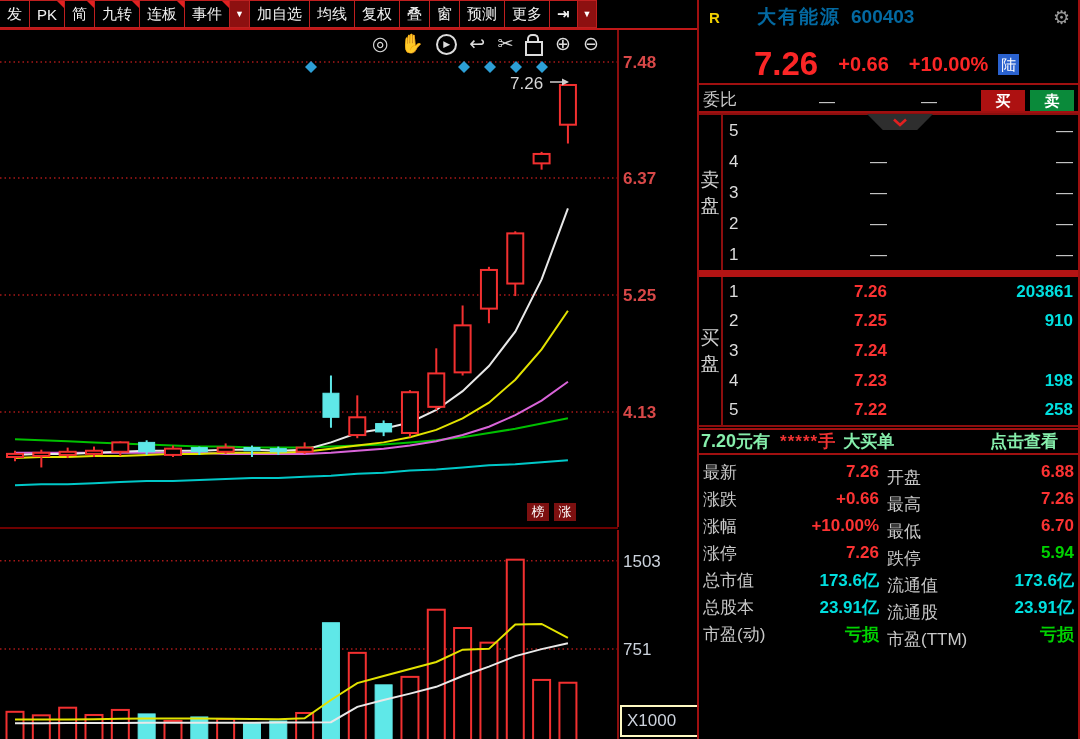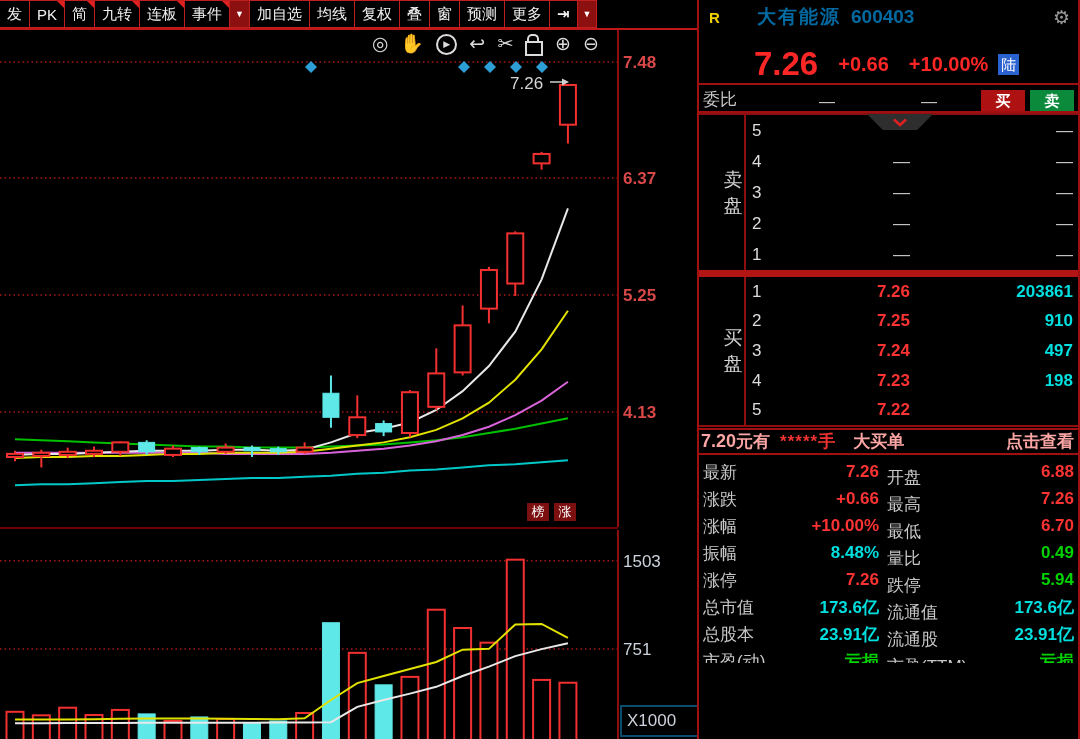--- a/index.html
+++ b/index.html
@@ -30,21 +30,21 @@
   .lock-glyph::before{content:"";position:absolute;left:0px;top:-9px;width:8px;height:7px;
               border:2px solid #dcdcdc;border-bottom:none;border-radius:5px 5px 0 0;}
 
   .hsep{position:absolute;left:0;top:527px;width:618px;height:2px;background:#6e0000;}
 
   .tag{position:absolute;top:503px;width:22px;height:18px;background:#7c1010;color:#fff;
        font-size:13px;text-align:center;line-height:18px;cursor:pointer;}
   #tag-bang{left:527px;} #tag-zhang{left:554px;}
 
   .x1000{position:absolute;left:620px;top:705px;width:76px;height:28px;
-         border:2px solid #0c4a6e;color:#ccd2dc;font-size:17px;line-height:28px;
+         border:2px solid #fef9c3;color:#ccd2dc;font-size:17px;line-height:28px;
          padding-left:5px;background:#000;}
 
   
   .panel{position:absolute;left:697px;top:0;width:383px;height:739px;background:#000;
          border-left:2px solid #a01010;border-right:2px solid #a01010;box-sizing:border-box;}
   .p-title{position:absolute;left:0;top:0;width:100%;height:45px;}
   .r-badge{position:absolute;left:10px;top:9px;color:#f0d000;font-weight:bold;font-size:15px;}
   .p-name{position:absolute;left:58px;top:4px;color:#0369a1;font-size:19px;font-weight:bold;
           letter-spacing:2px;white-space:nowrap;}
   .p-code{margin-left:10px;letter-spacing:0;}
@@ -64,44 +64,44 @@
   .btn{width:44px;height:21px;color:#fff;font-size:15px;font-weight:bold;text-align:center;
        line-height:21px;cursor:pointer;}
   .buy-btn{background:#ad1111;margin-left:auto;}
   .sell-btn{background:#0a8a3a;margin-left:5px;margin-right:4px;}
 
   .p-sell,.p-buy{position:absolute;left:0;width:100%;display:flex;}
   .p-sell{top:113px;height:157px;border-top:2px solid #8c0e0e;box-sizing:border-box;}
   .p-buy{top:277px;height:148px;}
   .ob-strip{width:24px;border-right:2px solid #8c0e0e;display:flex;flex-direction:column;
             justify-content:space-around;align-items:center;color:#d2d2d2;font-size:19px;
-            padding:14px 8px;box-sizing:border-box;margin-left:23px;}
+            padding:14px 8px;box-sizing:border-box;}
   .ob-rows{flex:1;display:flex;flex-direction:column;}
   .ob-row{flex:1;display:grid;grid-template-columns:30px 134px auto;align-items:center;
           cursor:pointer;}
   .ob-lv{color:#dcdcdc;font-size:17px;padding-left:6px;}
   .ob-price{text-align:right;font-size:17px;font-weight:bold;color:#fb3333;}
   .ob-vol{text-align:right;font-size:17px;font-weight:bold;color:#00dfdf;padding-right:5px;}
   .p-sell .ob-price,.p-sell .ob-vol{color:#c8c8c8;font-weight:normal;}
   .p-divider{position:absolute;left:0;top:270px;width:100%;height:7px;background:#b31414;}
   .p-buy-border{position:absolute;left:0;top:425px;width:100%;height:2px;background:#8c0e0e;}
 
   .chevron-flap{position:absolute;left:168px;top:114px;width:66px;height:16px;background:#2e2e2e;
         clip-path:polygon(0 0,100% 0,76% 100%,24% 100%);display:flex;align-items:center;
         justify-content:center;cursor:pointer;z-index:4;}
 
   .p-ticker{position:absolute;left:0;top:428px;width:100%;height:27px;box-sizing:border-box;
             border-top:2px solid #a01010;border-bottom:2px solid #a01010;display:flex;
             align-items:center;font-size:17px;white-space:nowrap;overflow:hidden;}
-  .tk-y{color:#fca5a5;font-weight:bold;}
+  .tk-y{color:#86efac;font-weight:bold;}
   .tk-r{color:#f23333;font-weight:bold;}
   .tk-price{margin-left:2px;font-size:18px;}
   .tk-stars{margin-left:10px;letter-spacing:1px;}
-  .tk-big{margin-left:18px;}
-  .tk-view{margin-left:auto;margin-right:4px;cursor:pointer;}
+  .tk-big{margin-left:8px;}
+  .tk-view{margin-left:auto;margin-right:20px;cursor:pointer;}
 
   .p-stats{position:absolute;left:0;top:455px;width:100%;height:208px;overflow:hidden;}
   .st-row{height:27px;display:grid;grid-template-columns:84px 92px 110px auto;
           align-items:center;padding:0 4px 0 4px;}
   .st-l{color:#c8c8c8;font-size:17px;white-space:nowrap;}
   .st-l2{padding-left:8px;margin-top:11px;}
   .st-v{font-size:17px;font-weight:bold;text-align:right;white-space:nowrap;}
   [data-c="red"]{color:#fb3333;} [data-c="green"]{color:#00d200;}
   [data-c="cyan"]{color:#00dfdf;}
 </style>
@@ -395,32 +395,32 @@
 
           <div class="ob-row">
             <span class="ob-lv">2</span>
             <span class="ob-price">7.25</span>
             <span class="ob-vol">910</span>
           </div>
 
           <div class="ob-row">
             <span class="ob-lv">3</span>
             <span class="ob-price">7.24</span>
-            <span class="ob-vol">497</span>
           </div>
 
           <div class="ob-row">
             <span class="ob-lv">4</span>
             <span class="ob-price">7.23</span>
             <span class="ob-vol">198</span>
           </div>
 
           <div class="ob-row">
             <span class="ob-lv">5</span>
             <span class="ob-price">7.22</span>
+            <span class="ob-vol">258</span>
           </div>
         </div>
     </div>
 
     <div class="p-buy-border"></div>
 
     <div class="p-ticker">
       <span class="tk-y tk-price">7.20</span>
       <span class="tk-y">元有</span>
       <span class="tk-r tk-stars">*****</span>
@@ -445,26 +445,20 @@
           <span class="st-v" data-c="red">7.26</span>
         </div>
 
         <div class="st-row">
           <span class="st-l">涨幅</span>
           <span class="st-v" data-c="red">+10.00%</span>
           <span class="st-l st-l2">最低</span>
           <span class="st-v" data-c="red">6.70</span>
         </div>
 
-        <div class="st-row">
-          <span class="st-l">振幅</span>
-          <span class="st-v" data-c="cyan">8.48%</span>
-          <span class="st-l st-l2">量比</span>
-          <span class="st-v" data-c="green">0.49</span>
-        </div>
 
 
 
         <div class="st-row">
           <span class="st-l">涨停</span>
           <span class="st-v" data-c="red">7.26</span>
           <span class="st-l st-l2">跌停</span>
           <span class="st-v" data-c="green">5.94</span>
         </div>
 

